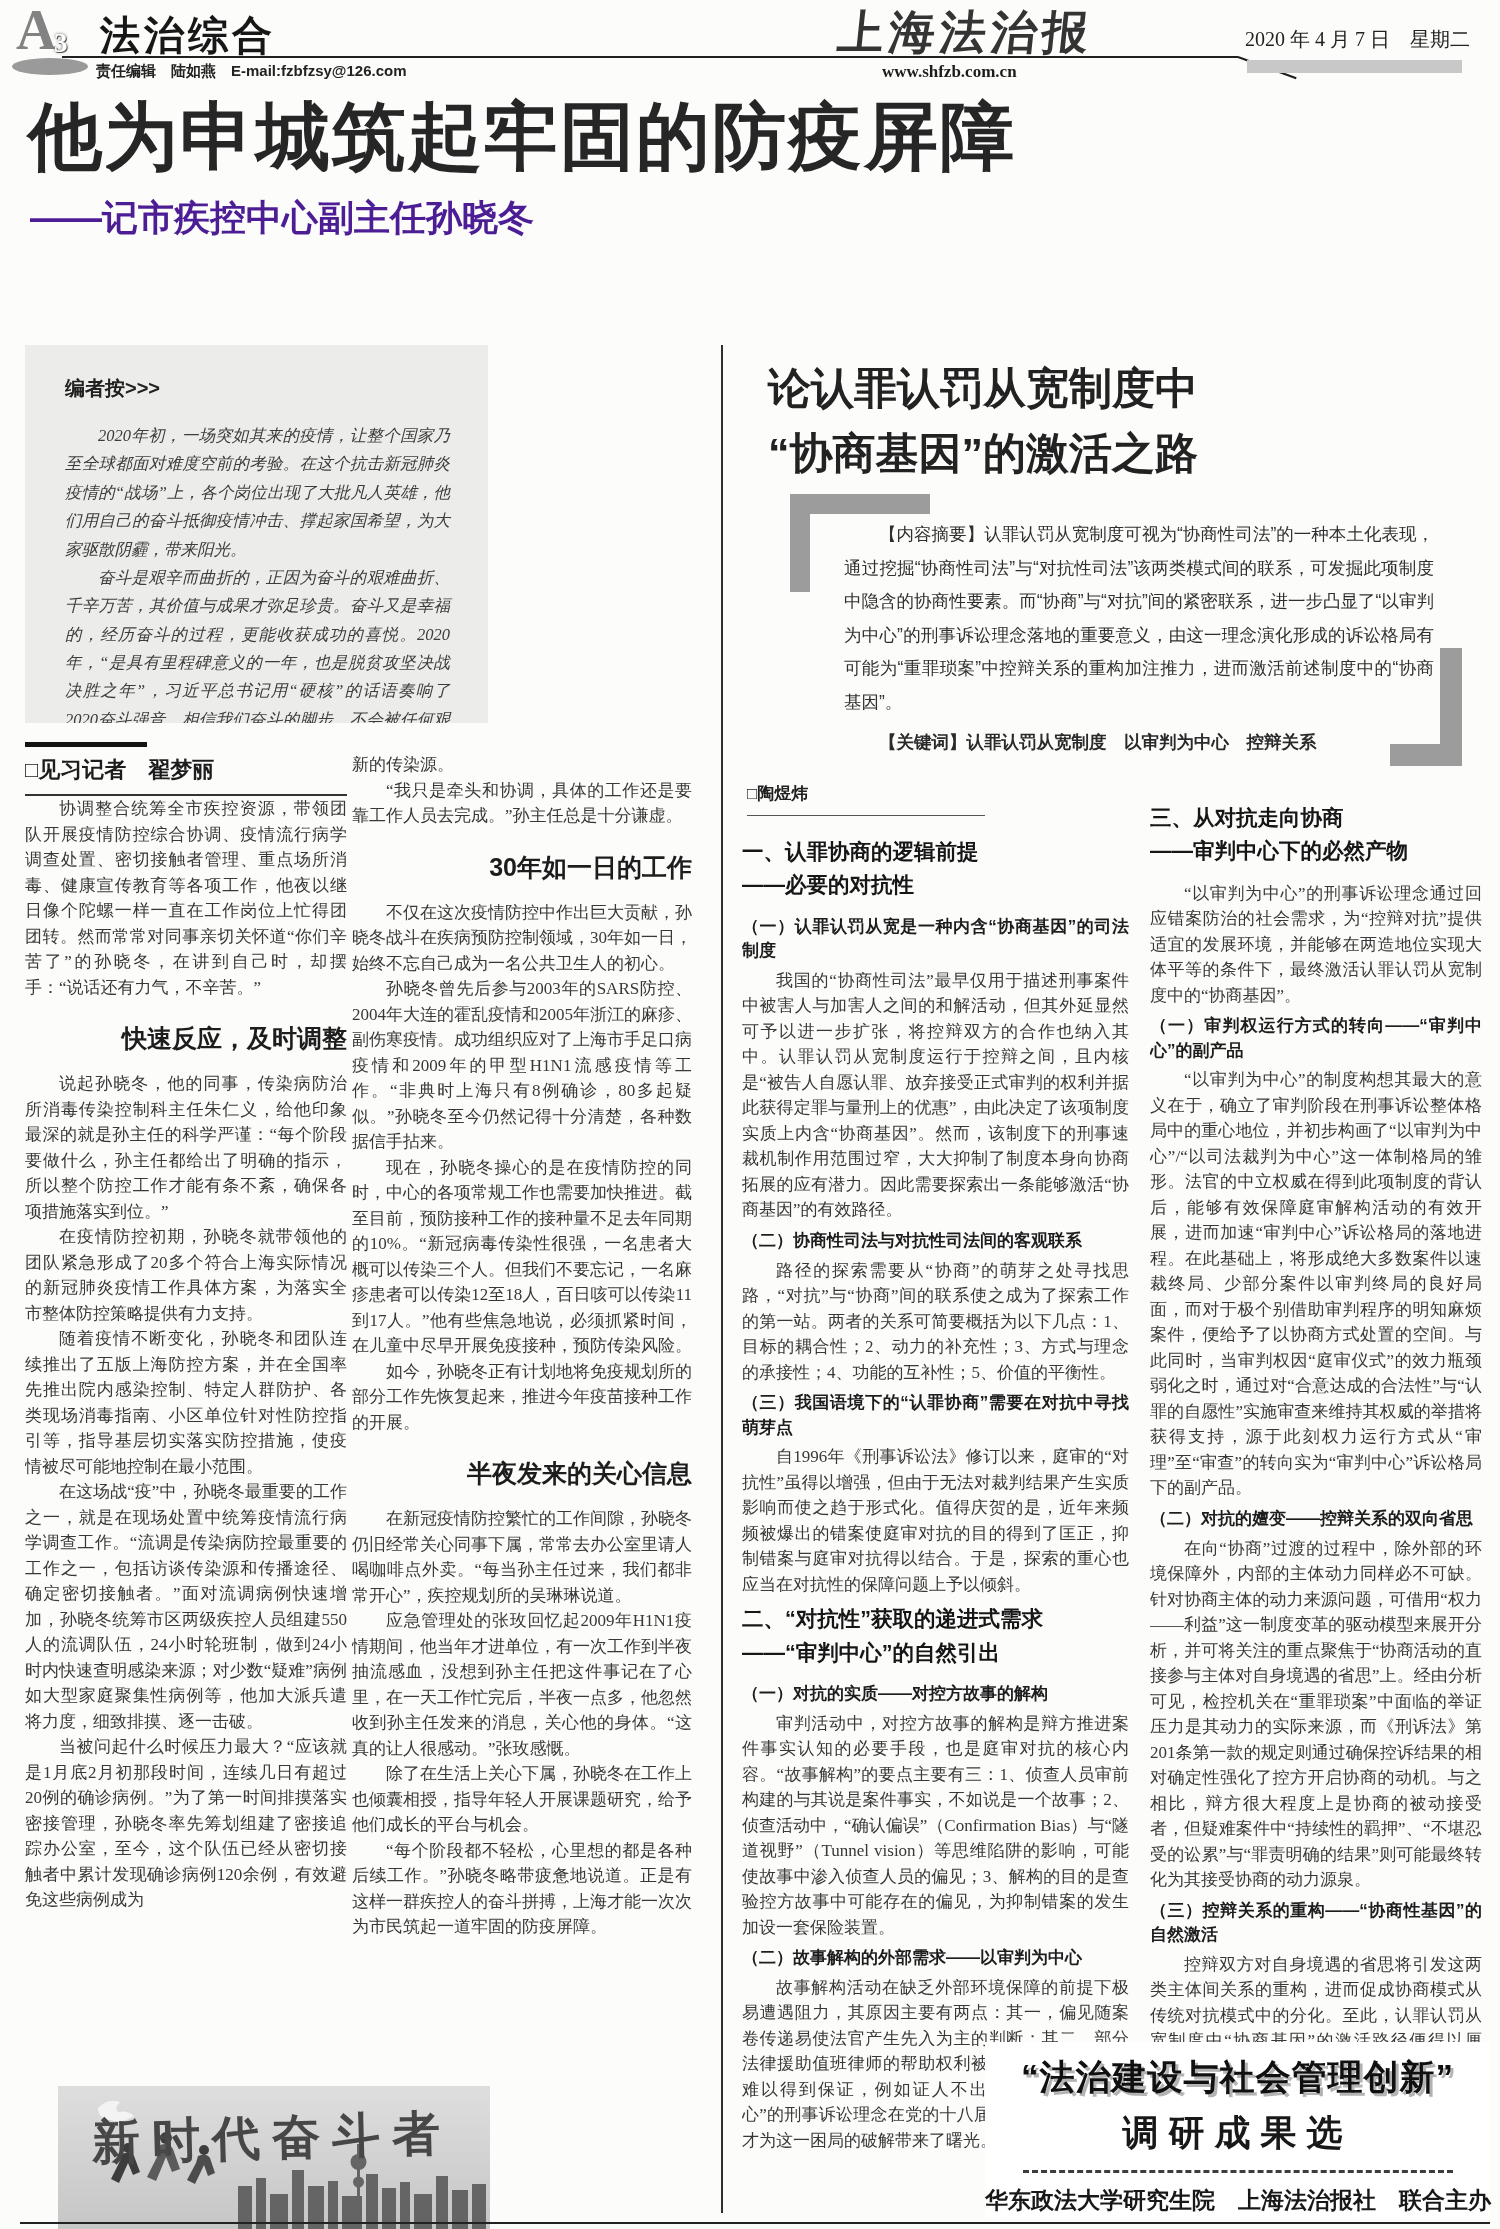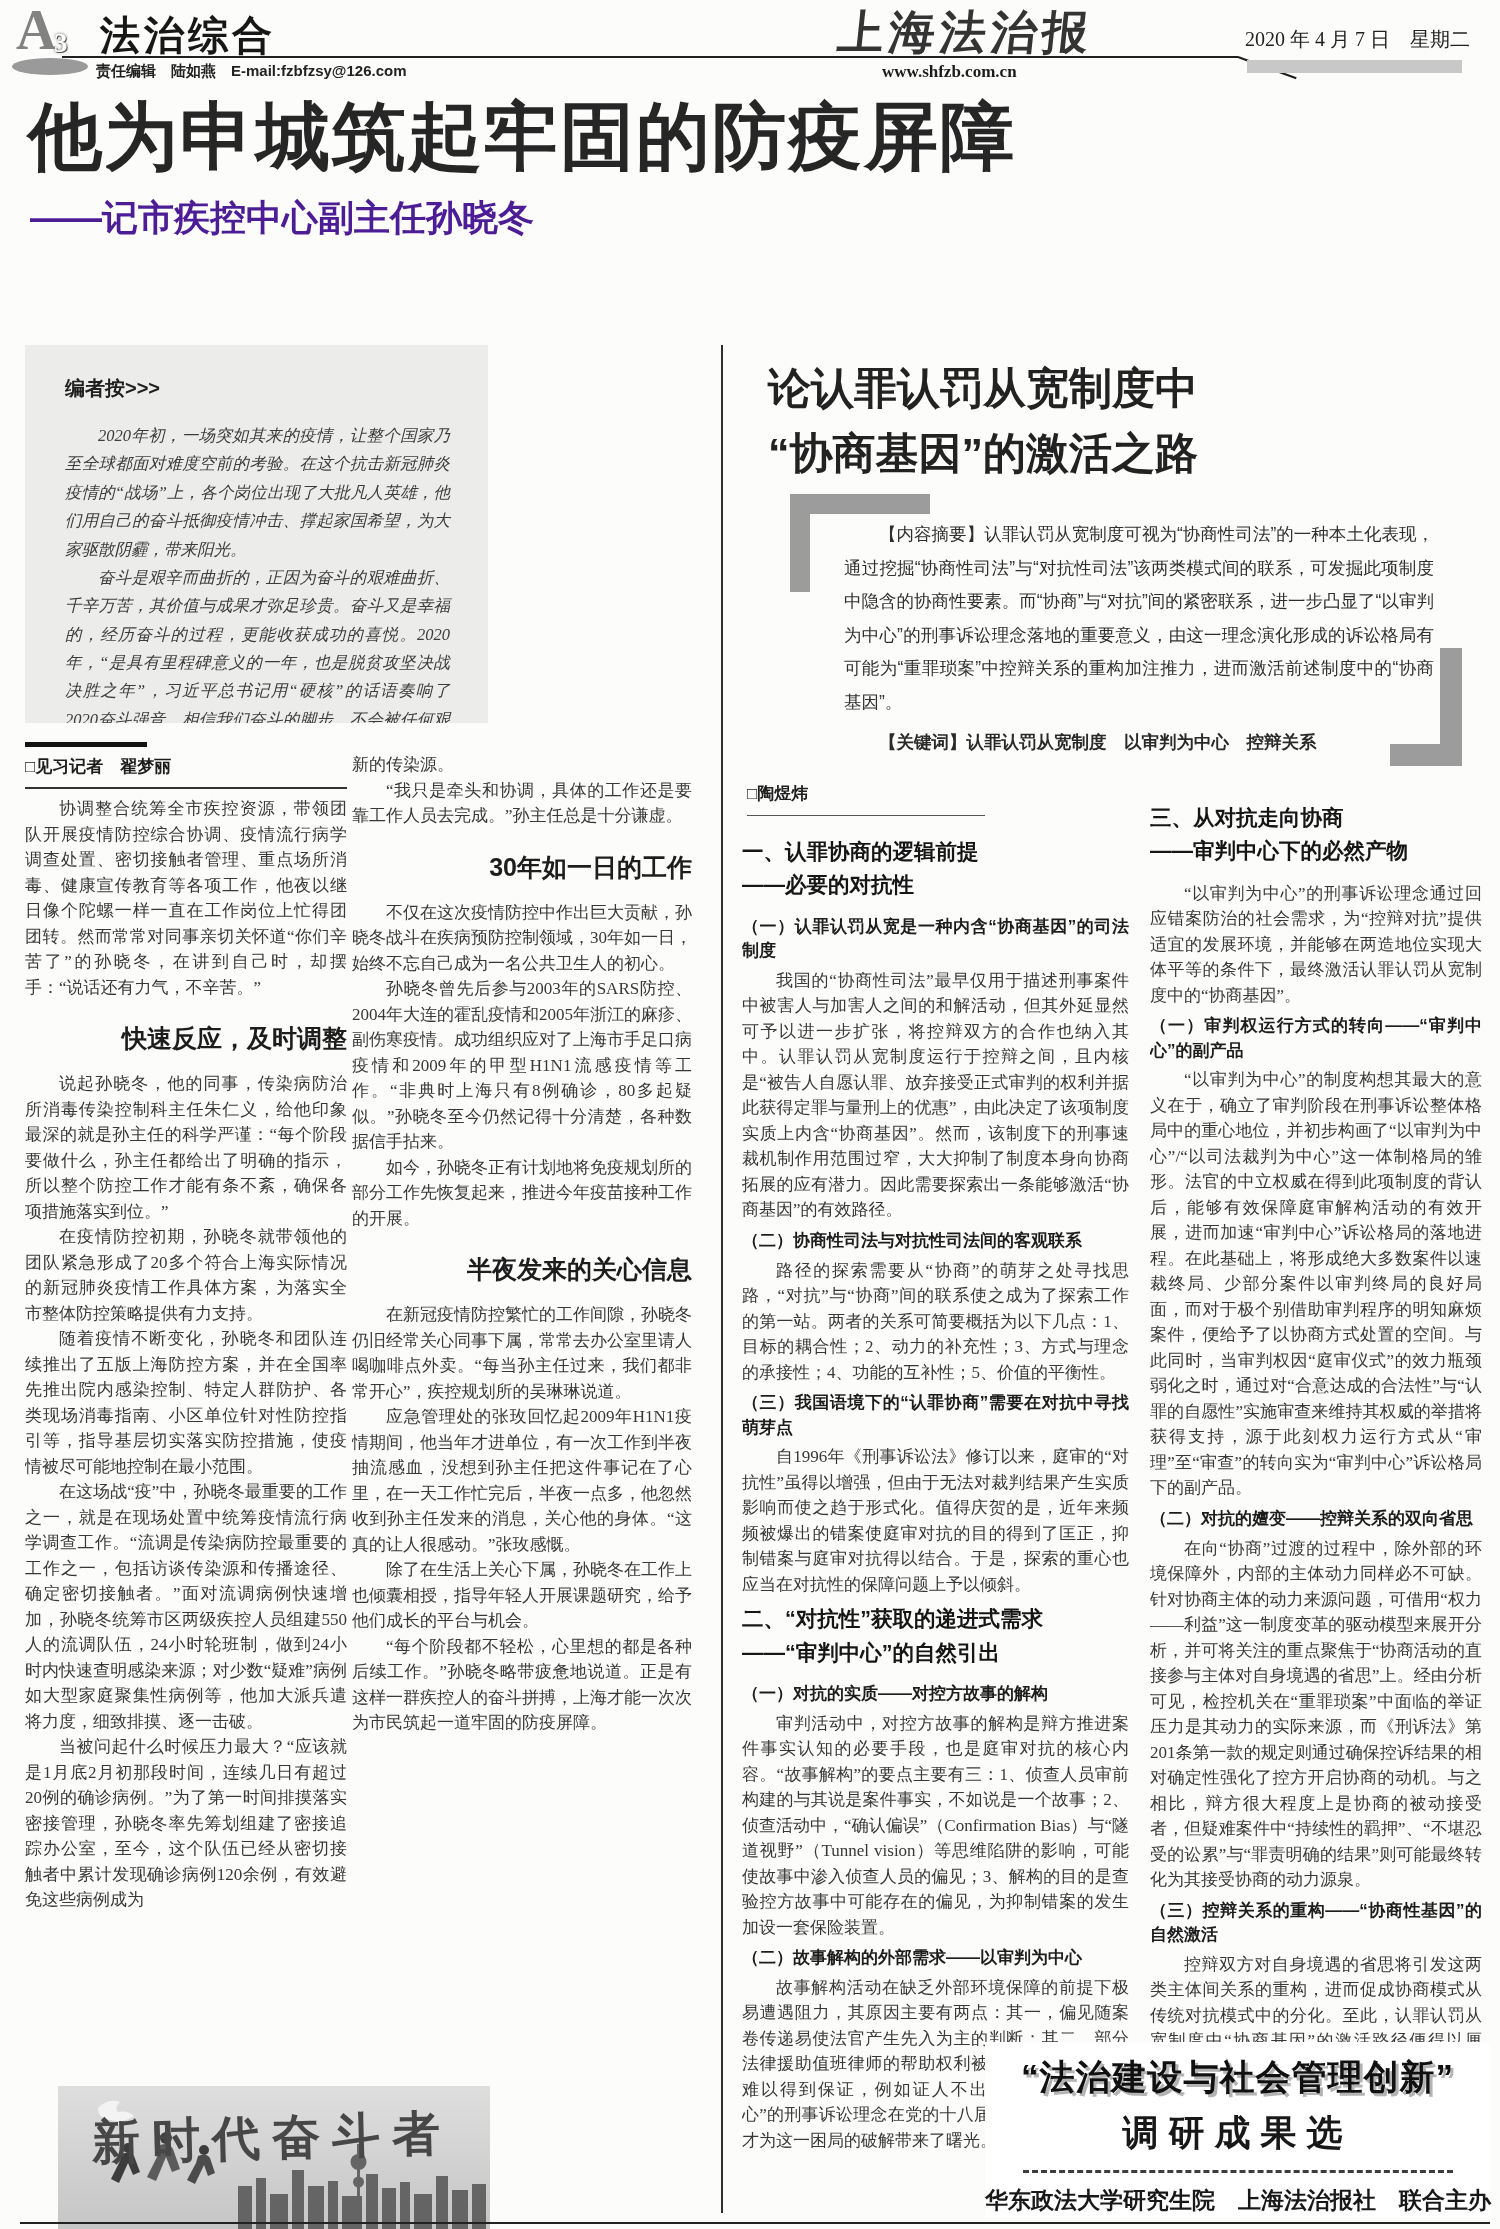--- a/index.html
+++ b/index.html
@@ -39,21 +39,21 @@
   
   .col{overflow:hidden;}
   .body-p{font-family:"Liberation Serif",serif;font-size:17px;line-height:1.5;color:#383838;margin:0;text-indent:2em;text-align:justify;}
   .noindent{text-indent:0;}
   .mid-head{font-size:25px;font-weight:900;text-align:right;color:#1d1d1d;margin:22px 0 16px 0;}
   .sec-head{font-size:21.5px;font-weight:900;line-height:1.55;color:#161616;margin:6px 0 12px 0;white-space:pre-line;}
   .sub-head{font-size:17px;font-weight:700;line-height:1.45;color:#1d1d1d;margin:6px 0 4px 0;text-align:justify;}
 
   .byline{width:322px;border-bottom:2px solid #333;padding-bottom:9px;}
   .byline-topbar{width:122px;height:5px;background:#141414;margin-bottom:8px;}
-  .byline-text{font-size:17px;font-weight:700;color:#1c1c1c;}
+  .byline-text{font-size:22px;font-weight:700;color:#1c1c1c;}
 
   .divider-v{width:2px;background:#2e2e2e;}
 
   
   .essay-title{font-size:43px;font-weight:900;line-height:1.5;color:#222;white-space:pre-line;}
   .abstract-wrap{box-sizing:border-box;padding:26px 56px 0 54px;}
   .abstract-text{font-size:17.5px;line-height:1.92;color:#2f2f2f;text-indent:2em;text-align:justify;font-weight:500;}
   .abstract-keywords{font-size:17.5px;font-weight:700;color:#2a2a2a;text-indent:2em;margin-top:10px;}
   .decor-tl{width:120px;height:78px;border-left:20px solid #9c9c9c;border-top:20px solid #9c9c9c;}
   .decor-br{width:50px;height:96px;border-right:22px solid #9c9c9c;border-bottom:22px solid #9c9c9c;}
@@ -115,20 +115,21 @@
     <p class="body-p">随着疫情不断变化，孙晓冬和团队连续推出了五版上海防控方案，并在全国率先推出院内感染控制、特定人群防护、各类现场消毒指南、小区单位针对性防控指引等，指导基层切实落实防控措施，使疫情被尽可能地控制在最小范围。</p>
     <p class="body-p">在这场战“疫”中，孙晓冬最重要的工作之一，就是在现场处置中统筹疫情流行病学调查工作。“流调是传染病防控最重要的工作之一，包括访谈传染源和传播途径、确定密切接触者。”面对流调病例快速增加，孙晓冬统筹市区两级疾控人员组建550人的流调队伍，24小时轮班制，做到24小时内快速查明感染来源；对少数“疑难”病例如大型家庭聚集性病例等，他加大派兵遣将力度，细致排摸、逐一击破。</p>
     <p class="body-p">当被问起什么时候压力最大？“应该就是1月底2月初那段时间，连续几日有超过20例的确诊病例。”为了第一时间排摸落实密接管理，孙晓冬率先筹划组建了密接追踪办公室，至今，这个队伍已经从密切接触者中累计发现确诊病例120余例，有效避免这些病例成为</p>
   </div>
 <div class="col abs" style="left:352px;top:752px;width:340px;height:1312px;">
     <p class="body-p noindent">新的传染源。</p>
     <p class="body-p">“我只是牵头和协调，具体的工作还是要靠工作人员去完成。”孙主任总是十分谦虚。</p>
     <div class="mid-head">30年如一日的工作</div>
     <p class="body-p">不仅在这次疫情防控中作出巨大贡献，孙晓冬战斗在疾病预防控制领域，30年如一日，始终不忘自己成为一名公共卫生人的初心。</p>
     <p class="body-p">孙晓冬曾先后参与2003年的SARS防控、2004年大连的霍乱疫情和2005年浙江的麻疹、副伤寒疫情。成功组织应对了上海市手足口病疫情和2009年的甲型H1N1流感疫情等工作。“非典时上海只有8例确诊，80多起疑似。”孙晓冬至今仍然记得十分清楚，各种数据信手拈来。</p>
+    <p class="body-p">现在，孙晓冬操心的是在疫情防控的同时，中心的各项常规工作也需要加快推进。截至目前，预防接种工作的接种量不足去年同期的10%。“新冠病毒传染性很强，一名患者大概可以传染三个人。但我们不要忘记，一名麻疹患者可以传染12至18人，百日咳可以传染11到17人。”他有些焦急地说，必须抓紧时间，在儿童中尽早开展免疫接种，预防传染风险。</p>
     <p class="body-p">如今，孙晓冬正有计划地将免疫规划所的部分工作先恢复起来，推进今年疫苗接种工作的开展。</p>
     <div class="mid-head">半夜发来的关心信息</div>
     <p class="body-p">在新冠疫情防控繁忙的工作间隙，孙晓冬仍旧经常关心同事下属，常常去办公室里请人喝咖啡点外卖。“每当孙主任过来，我们都非常开心”，疾控规划所的吴琳琳说道。</p>
     <p class="body-p">应急管理处的张玫回忆起2009年H1N1疫情期间，他当年才进单位，有一次工作到半夜抽流感血，没想到孙主任把这件事记在了心里，在一天工作忙完后，半夜一点多，他忽然收到孙主任发来的消息，关心他的身体。“这真的让人很感动。”张玫感慨。</p>
     <p class="body-p">除了在生活上关心下属，孙晓冬在工作上也倾囊相授，指导年轻人开展课题研究，给予他们成长的平台与机会。</p>
     <p class="body-p">“每个阶段都不轻松，心里想的都是各种后续工作。”孙晓冬略带疲惫地说道。正是有这样一群疾控人的奋斗拼搏，上海才能一次次为市民筑起一道牢固的防疫屏障。</p>
   </div>
 
 <div class="divider-v abs" style="left:721px;top:345px;height:1868px;"></div>
 

